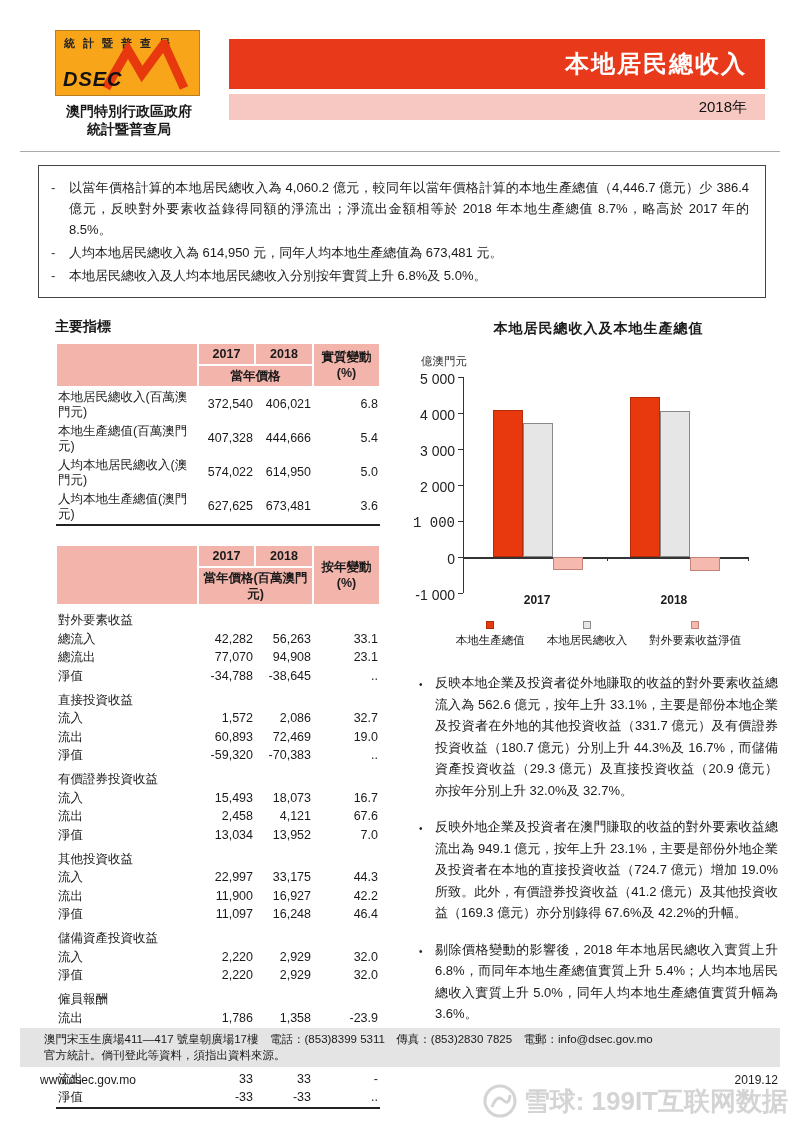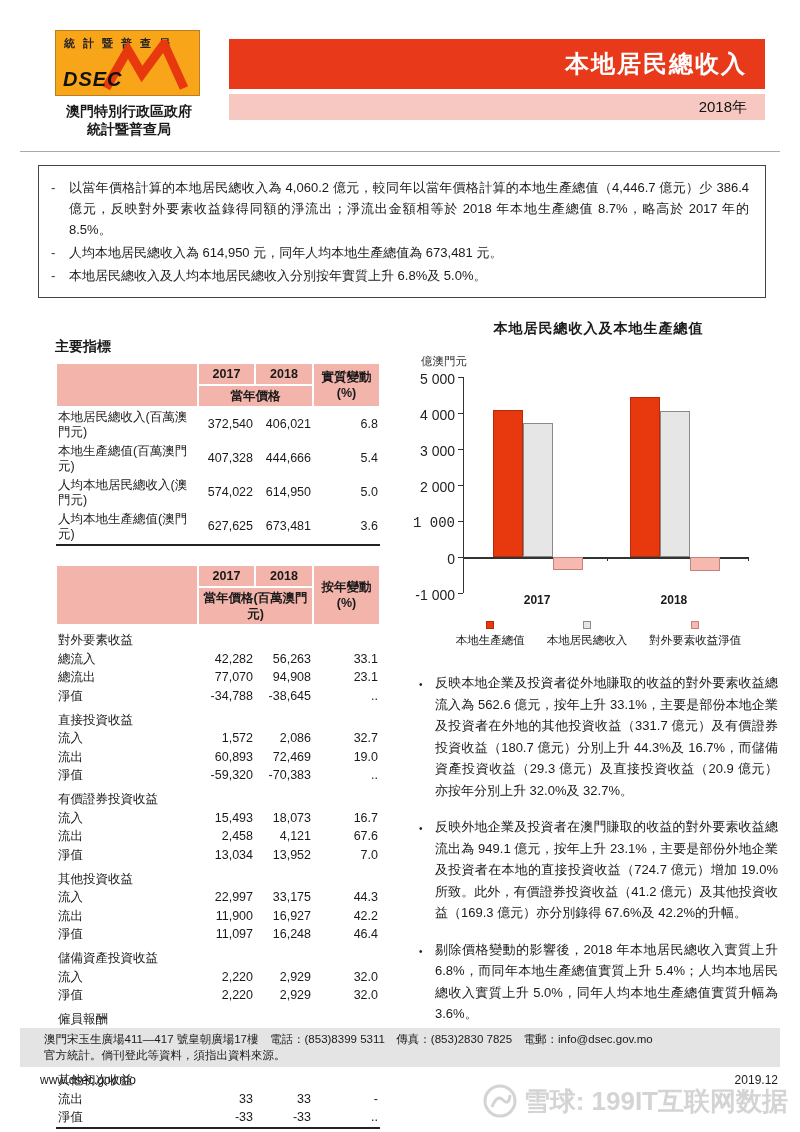--- a/index.html
+++ b/index.html
@@ -21,21 +21,21 @@
   .banner-pink { margin-top:5px; height:26px; line-height:26px; background:#f6c8c1; color:#111; font-size:15px; font-weight:normal; text-align:right; padding-right:18px; }
   .top-rule { margin:12px 20px 0 20px; border:none; border-top:1px solid #aaa; }
 
   
   .hl-box { margin:13px 34px 0 38px; border:1px solid #444; padding:9px 16px 9px 12px; }
   .hl-item { display:flex; font-size:13px; line-height:21px; margin:2px 0; text-align:justify; }
   .hl-item .mk { flex:none; width:18px; color:#333; }
 
   
   .cols { display:flex; margin:20px 22px 0 55px; }
-  .col-left { width:324px; flex:none;margin-top:20px; }
+  .col-left { width:324px; flex:none; }
   .col-right { flex:1; margin-left:40px; }
   h3.sec-title { font-size:14px; font-weight:bold; margin-bottom:6px; }
 
   
   table.dt { border-collapse:collapse; width:324px; table-layout:fixed; }
   table.dt th { background:#f2b4ab; border:2px solid #fff; font-size:12.5px; font-weight:bold; text-align:center; padding:2px 1px; line-height:16px; }
   table.dt th.corner { width:142px; } 
   table.dt tbody { border-top:2px solid #222; border-bottom:2px solid #222; }
   table.dt td { font-size:12.5px; padding:1.5px 2px; line-height:15.5px; }
   table.dt td.lbl { text-align:left; }

